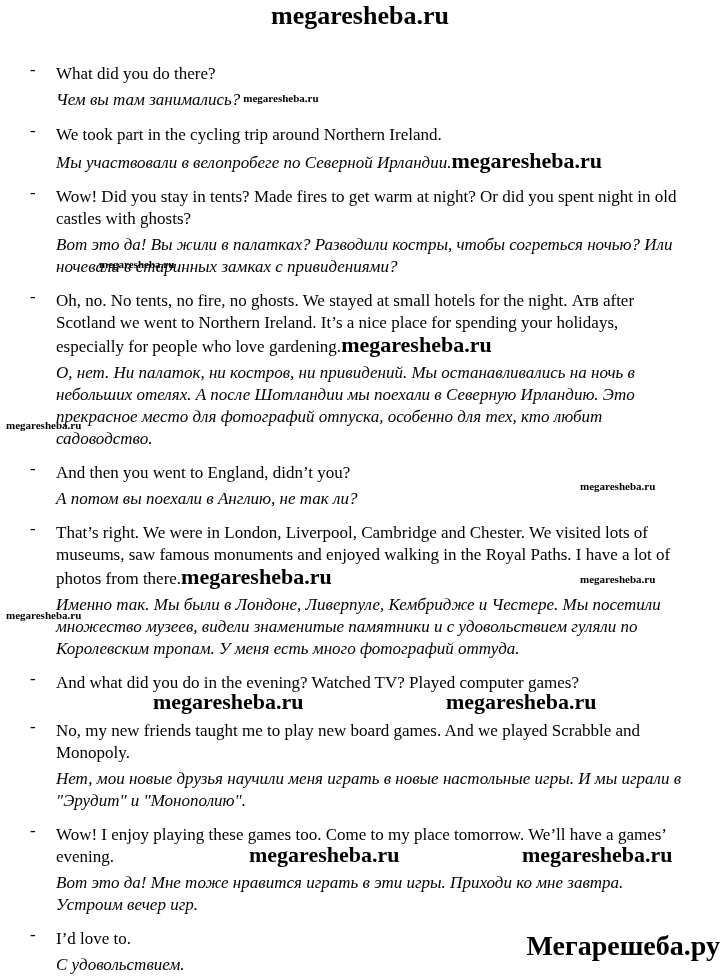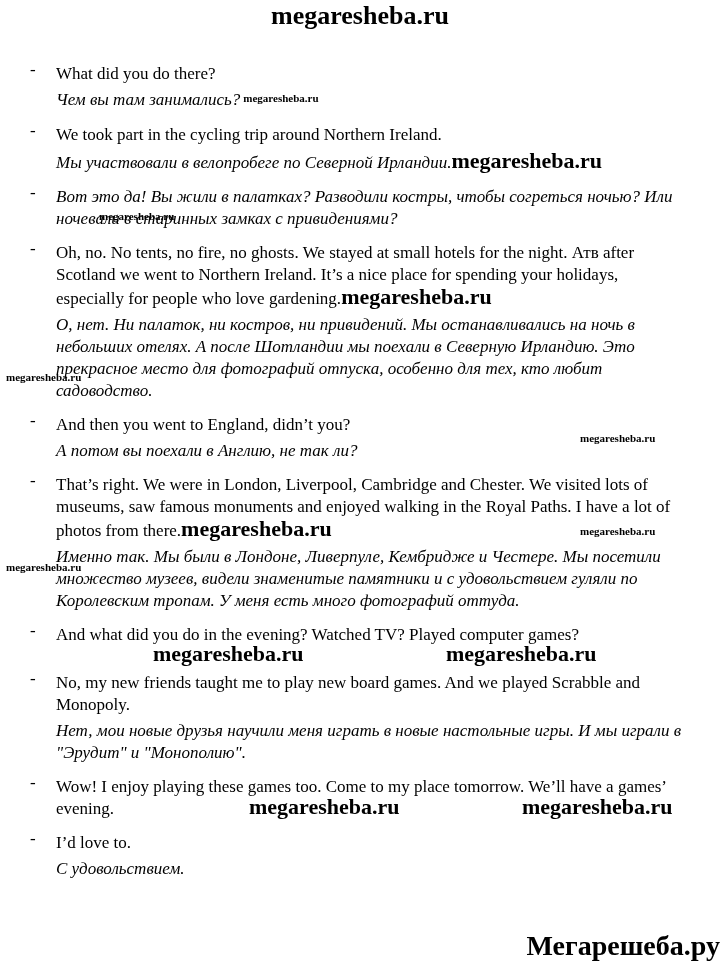--- a/index.html
+++ b/index.html
@@ -93,20 +93,21 @@
       <span class="dash">-</span>
       <div class="content">
         <p class="en"><span>We took part in the cycling trip around Northern Ireland.</span></p>
         <p class="ru"><span>Мы участвовали в велопробеге по Северной Ирландии.</span><span class="wm wm-inline-big">megaresheba.ru</span></p>
       </div>
     </div>
 
     <div class="item">
       <span class="dash">-</span>
       <div class="content">
+        <p class="en"><span>Wow! Did you stay in tents? Made fires to get warm at night? Or did you spent night in old castles with ghosts?</span></p>
         <p class="ru"><span>Вот это да! Вы жили в палатках? Разводили костры, чтобы согреться ночью? Или ночевали в старинных замках с привидениями?</span><span class="wm-anchor wma-3">megaresheba.ru</span></p>
       </div>
     </div>
 
     <div class="item">
       <span class="dash">-</span>
       <div class="content">
         <p class="en"><span>Oh, no. No tents, no fire, no ghosts. We stayed at small hotels for the night. Атв after Scotland we went to Northern Ireland. It’s a nice place for spending your holidays, especially for people who love gardening.</span><span class="wm wm-inline-big">megaresheba.ru</span></p>
         <p class="ru"><span>О, нет. Ни палаток, ни костров, ни привидений. Мы останавливались на ночь в небольших отелях. А после Шотландии мы поехали в Северную Ирландию. Это прекрасное место для фотографий отпуска, особенно для тех, кто любит садоводство.</span><span class="wm-anchor wma-4">megaresheba.ru</span></p>
       </div>
@@ -145,20 +146,21 @@
       <div class="content">
         <p class="en"><span>No, my new friends taught me to play new board games. And we played Scrabble and Monopoly.</span></p>
         <p class="ru"><span>Нет, мои новые друзья научили меня играть в новые настольные игры. И мы играли в "Эрудит" и "Монополию".</span></p>
       </div>
     </div>
 
     <div class="item">
       <span class="dash">-</span>
       <div class="content">
         <p class="en"><span>Wow! I enjoy playing these games too. Come to my place tomorrow. We’ll have a games’ evening.</span><span class="wm-big-abs wmb-3">megaresheba.ru</span><span class="wm-big-abs wmb-4">megaresheba.ru</span></p>
+        <p class="ru"><span>Вот это да! Мне тоже нравится играть в эти игры. Приходи ко мне завтра. Устроим вечер игр.</span></p>
       </div>
     </div>
 
     <div class="item">
       <span class="dash">-</span>
       <div class="content">
         <p class="en"><span>I’d love to.</span></p>
         <p class="ru"><span>С удовольствием.</span></p>
       </div>
     </div>

